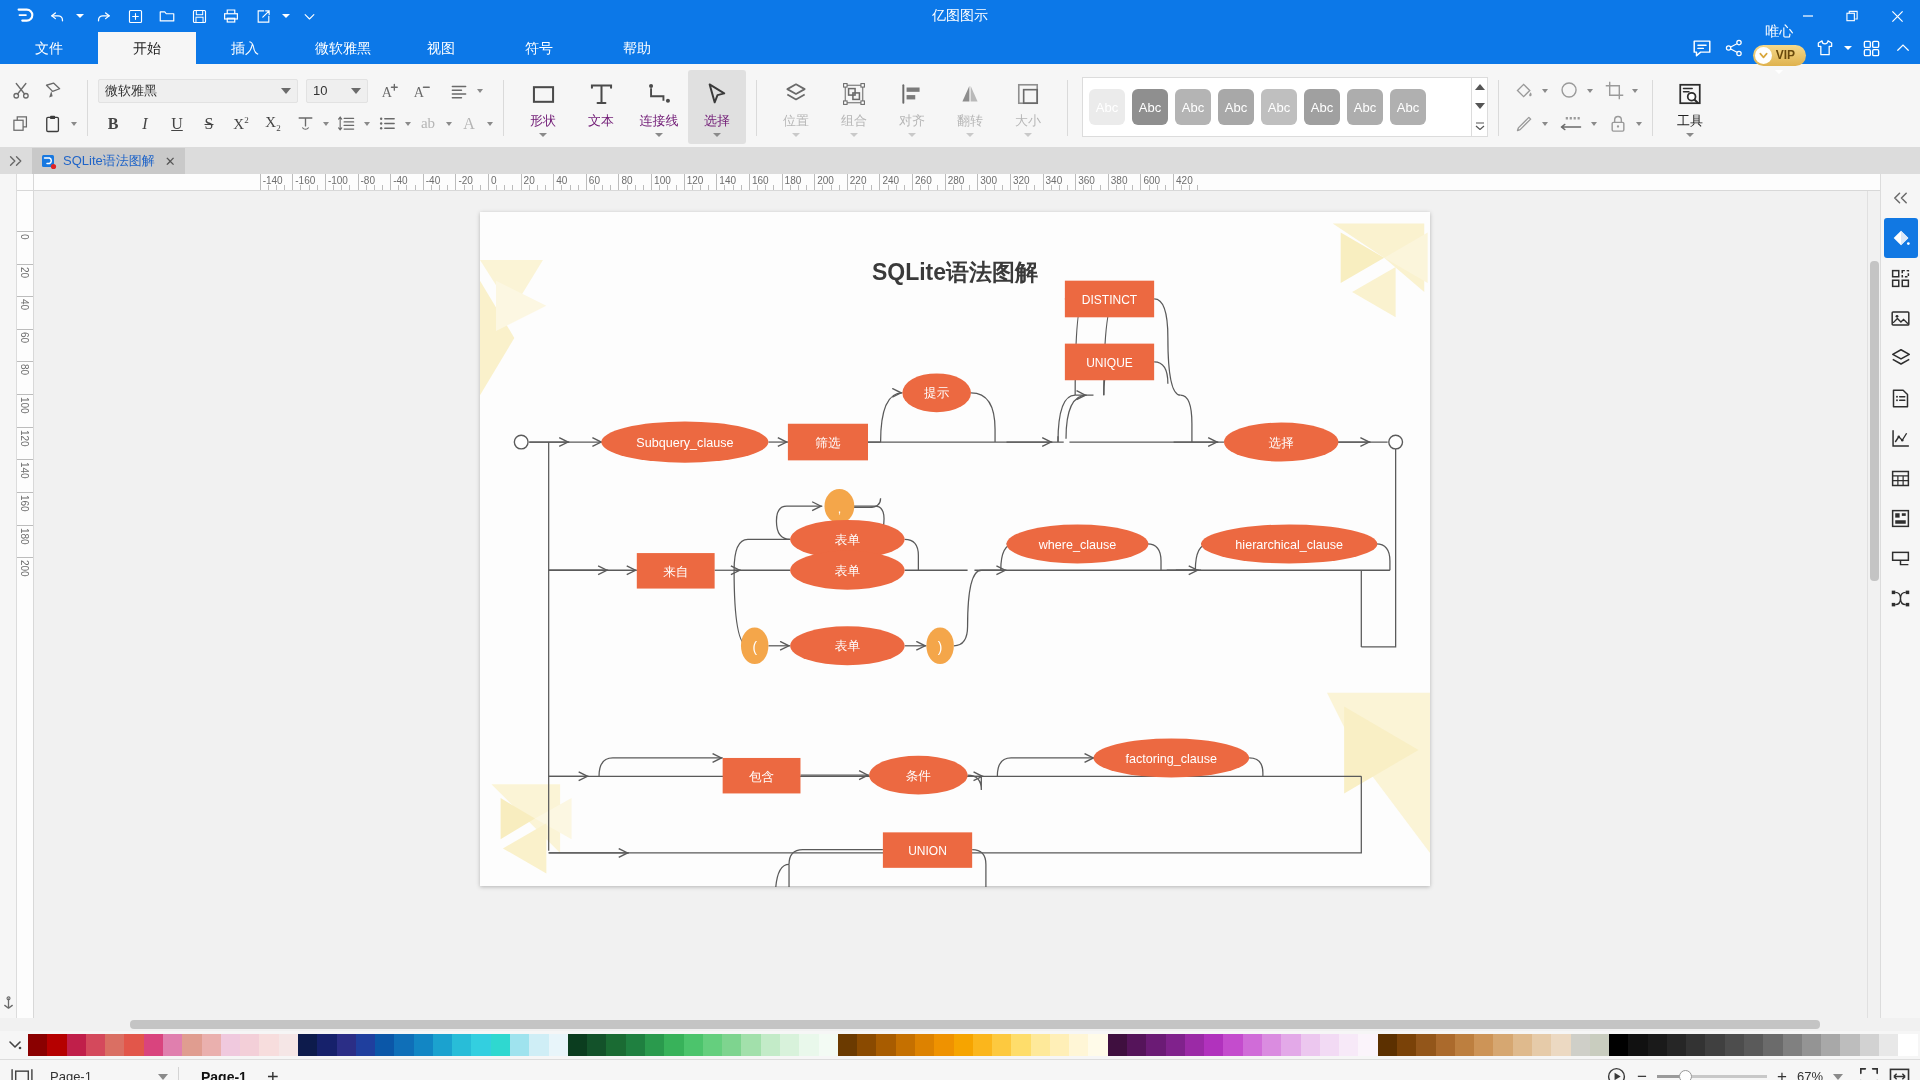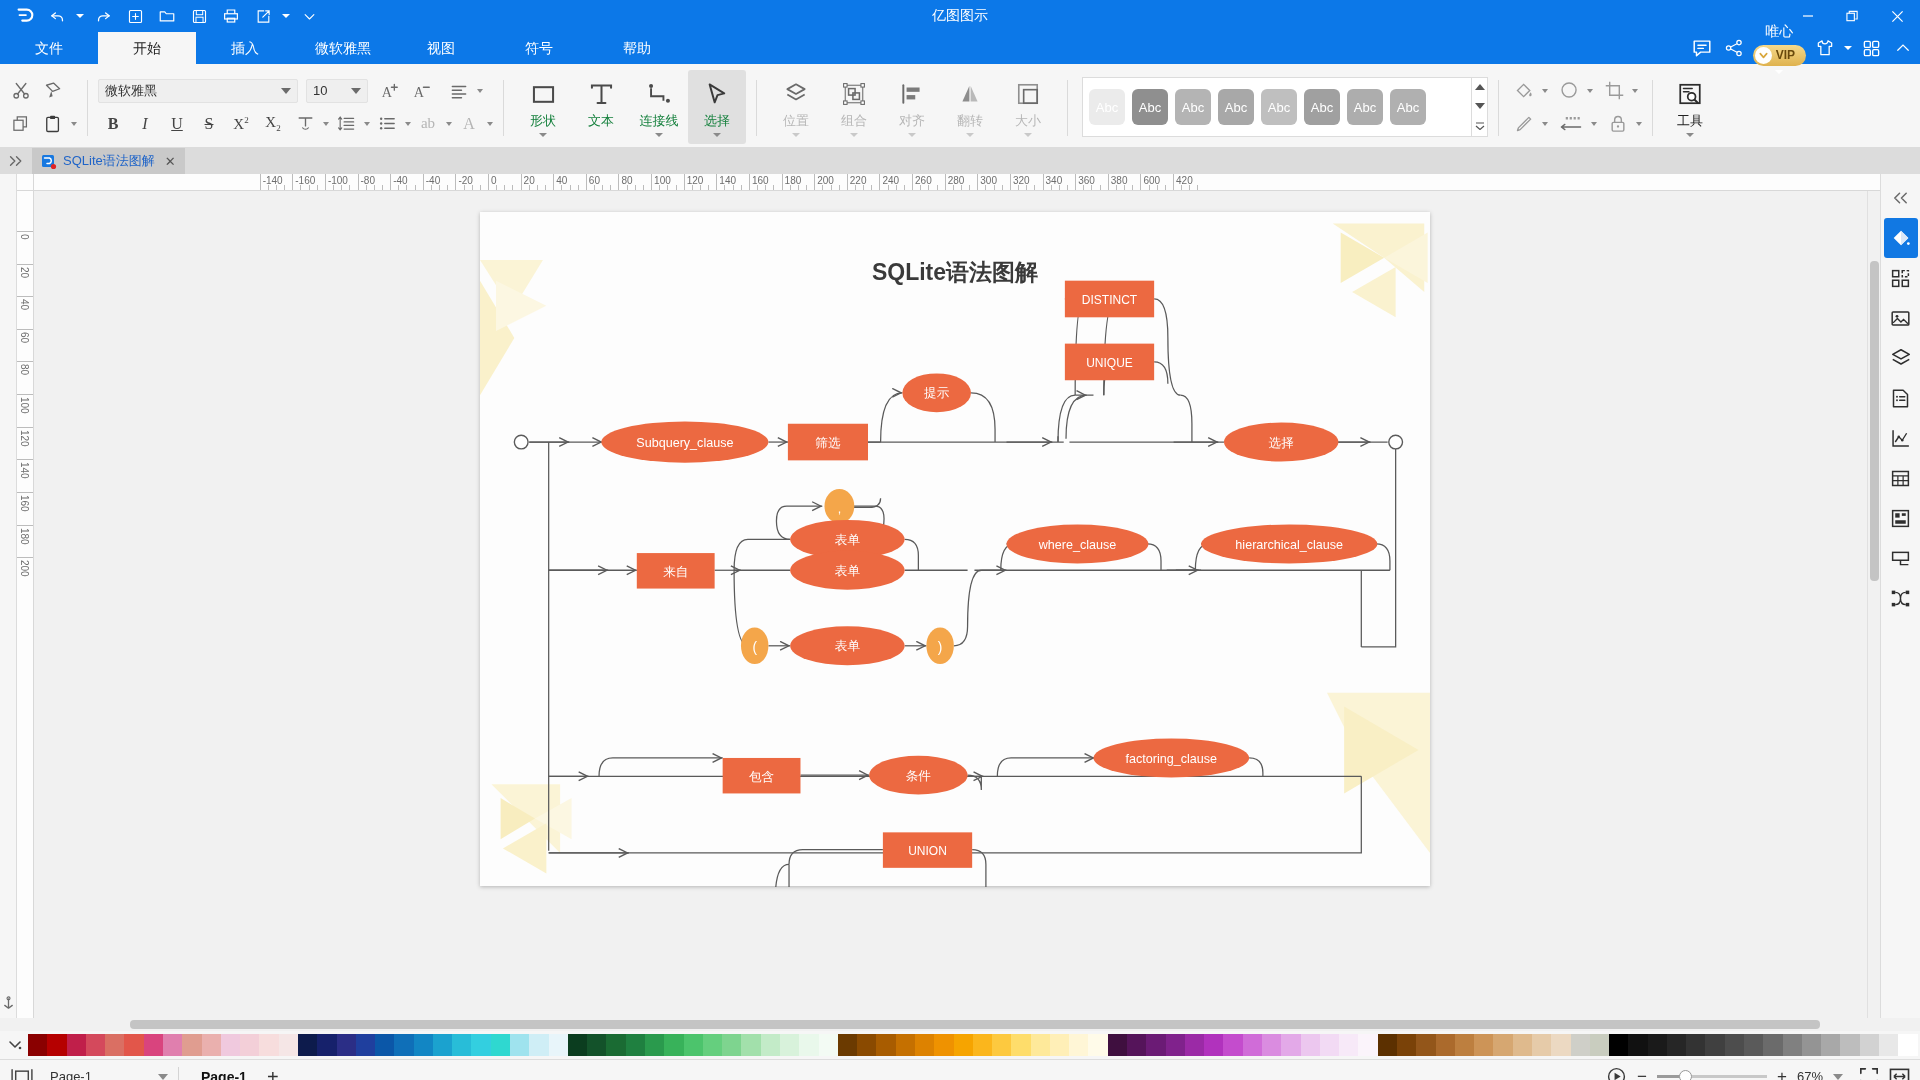--- a/index.html
+++ b/index.html
@@ -79,21 +79,21 @@
     display:flex;align-items:center;padding:0 6px; font-size:13px; color:#333; cursor:pointer;
   }
   .sel-caret { margin-left:auto; width:0;height:0;border-left:5px solid transparent;border-right:5px solid transparent;border-top:6px solid #6b6b6b;}
   .drop-caret { width:0;height:0;border-left:3.5px solid transparent;border-right:3.5px solid transparent;border-top:4.5px solid #8a8a8a; margin-left:1px;}
   .big-btn {
     width:58px; height:74px; display:flex; flex-direction:column; align-items:center;
     justify-content:flex-start; padding-top:8px; cursor:pointer; border-radius:3px;
   }
   .big-btn.active { background:#e0e0e0;}
   .big-btn .bi { height:32px; display:flex; align-items:center; justify-content:center;}
-  .big-btn .bl { font-size:13px; color:#15803d; margin-top:2px;}
+  .big-btn .bl { font-size:13px; color:#701a75; margin-top:2px;}
   .big-btn.dim .bl { color:#b6b6b6;}
   .big-btn .bc { width:0;height:0;border-left:4px solid transparent;border-right:4px solid transparent;border-top:4px solid #8a8a8a; margin-top:3px;}
   .big-btn.dim .bc { border-top-color:#c9c9c9;}
 
   
   #gallery {
     background:#fff;border:1px solid #dcdcdc; height:60px; width:390px;
     display:flex; align-items:center; padding:0 6px; gap:7px; align-self:center;
   }
   .abc {

